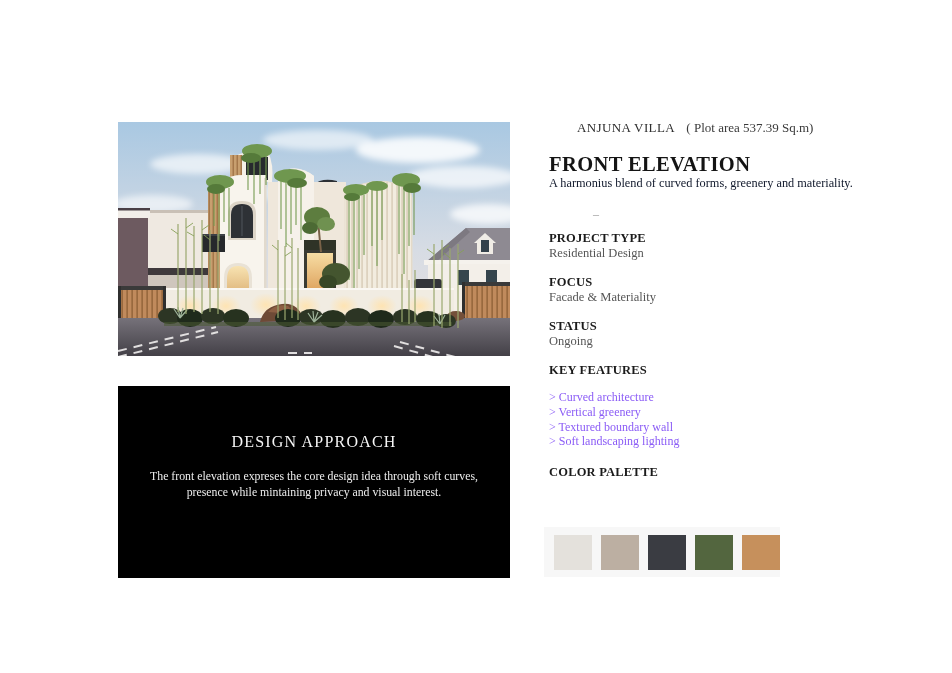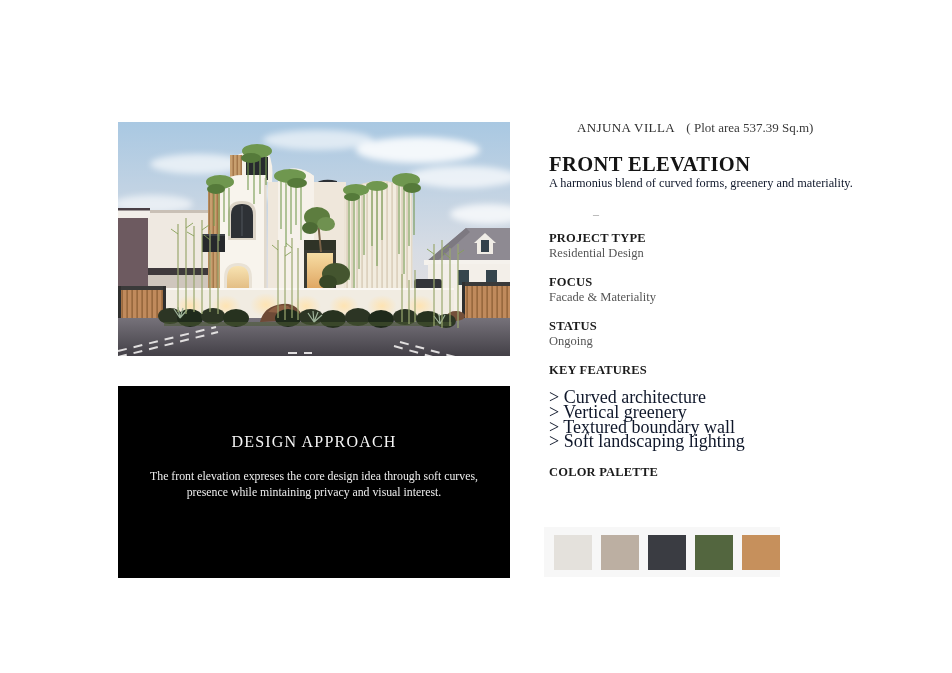--- a/index.html
+++ b/index.html
@@ -23,21 +23,21 @@
   .project-line .name{letter-spacing:.4px;margin-right:8px;color:#2e2e2e;}
   .project-line .plot{color:#3a3a3a;}
   .page-title{margin-top:18px;font-size:20.5px;font-weight:700;letter-spacing:.4px;color:#141414;line-height:23px;}
   .subtitle{font-size:12.3px;color:#0f172a;line-height:15px;}
   .divider{margin-top:18px;margin-left:44px;font-size:12px;color:#9a9a9a;line-height:10px;}
   .details{margin-top:12px;}
   .detail + .detail{margin-top:14px;}
   .d-label,.section-label{font-size:12.5px;font-weight:700;letter-spacing:.2px;color:#1b1b1b;line-height:14px;}
   .d-value{margin-top:1px;font-size:12.5px;color:#555;line-height:15px;}
   .features-label{margin-top:14px;}
-  .features-list{margin-top:13px;font-size:18px;line-height:14.8px;color:#0f172a;}
+  .features-list{margin-top:13px;font-size:12px;line-height:14.8px;color:#8b5cf6;}
   .palette-label{margin-top:16px;}
   .palette-strip{
     position:absolute;left:544px;top:527px;width:236px;height:50px;background:#f7f7f7;
     display:flex;align-items:center;gap:9px;padding-left:10px;box-sizing:border-box;
   }
   .swatch{width:38px;height:35px;flex:0 0 auto;}
 </style>
 </head>
 <body>
 

